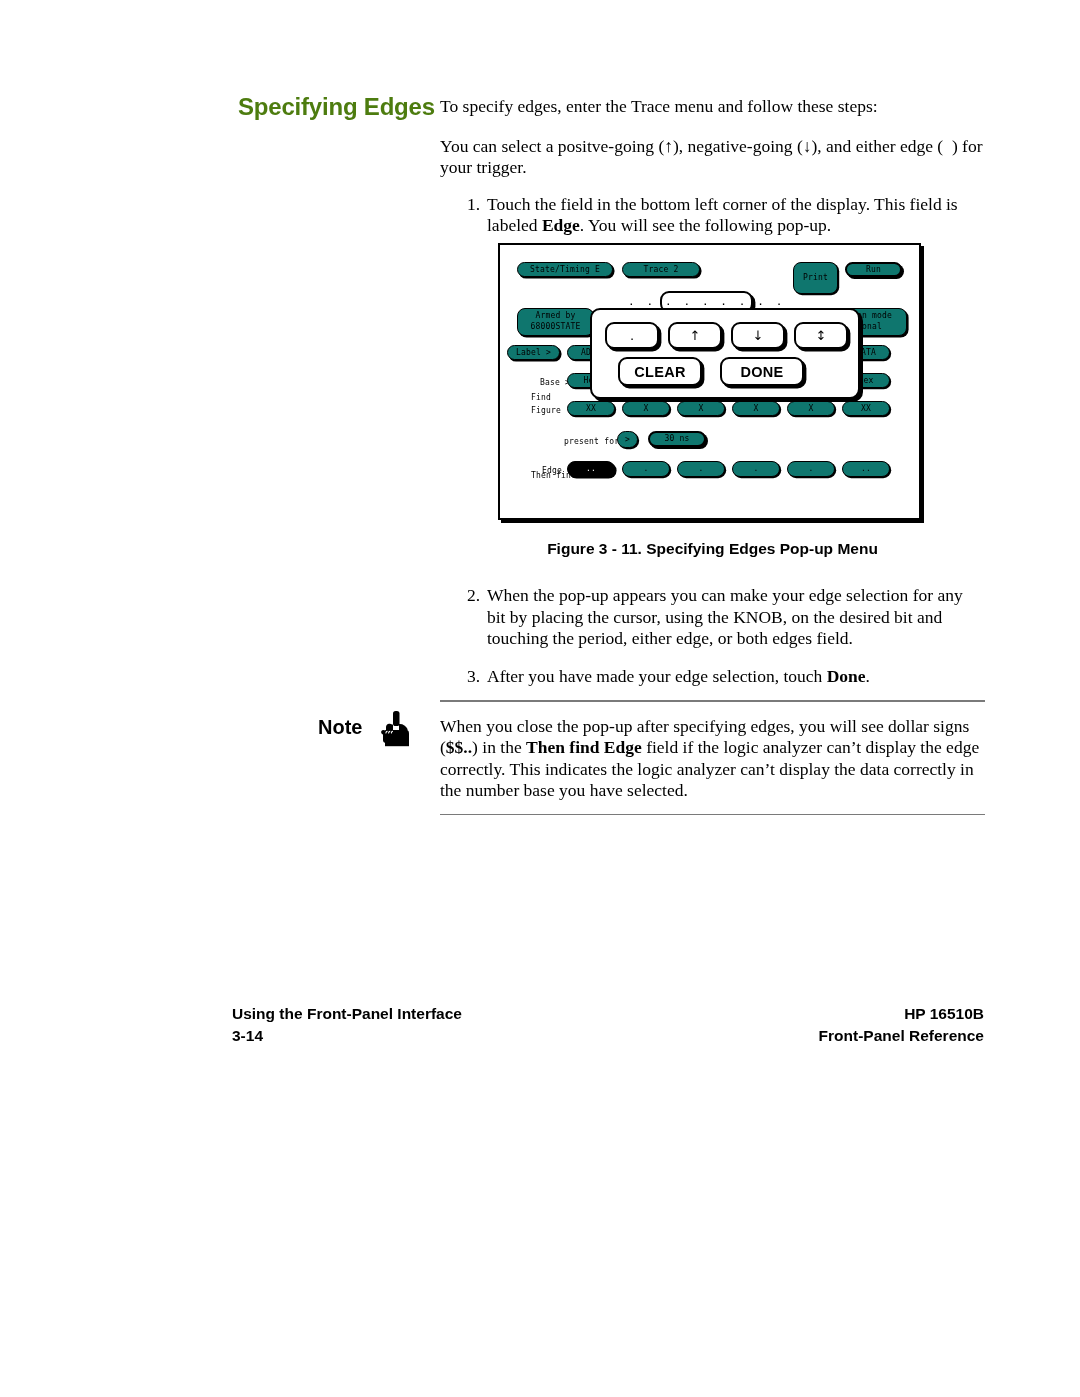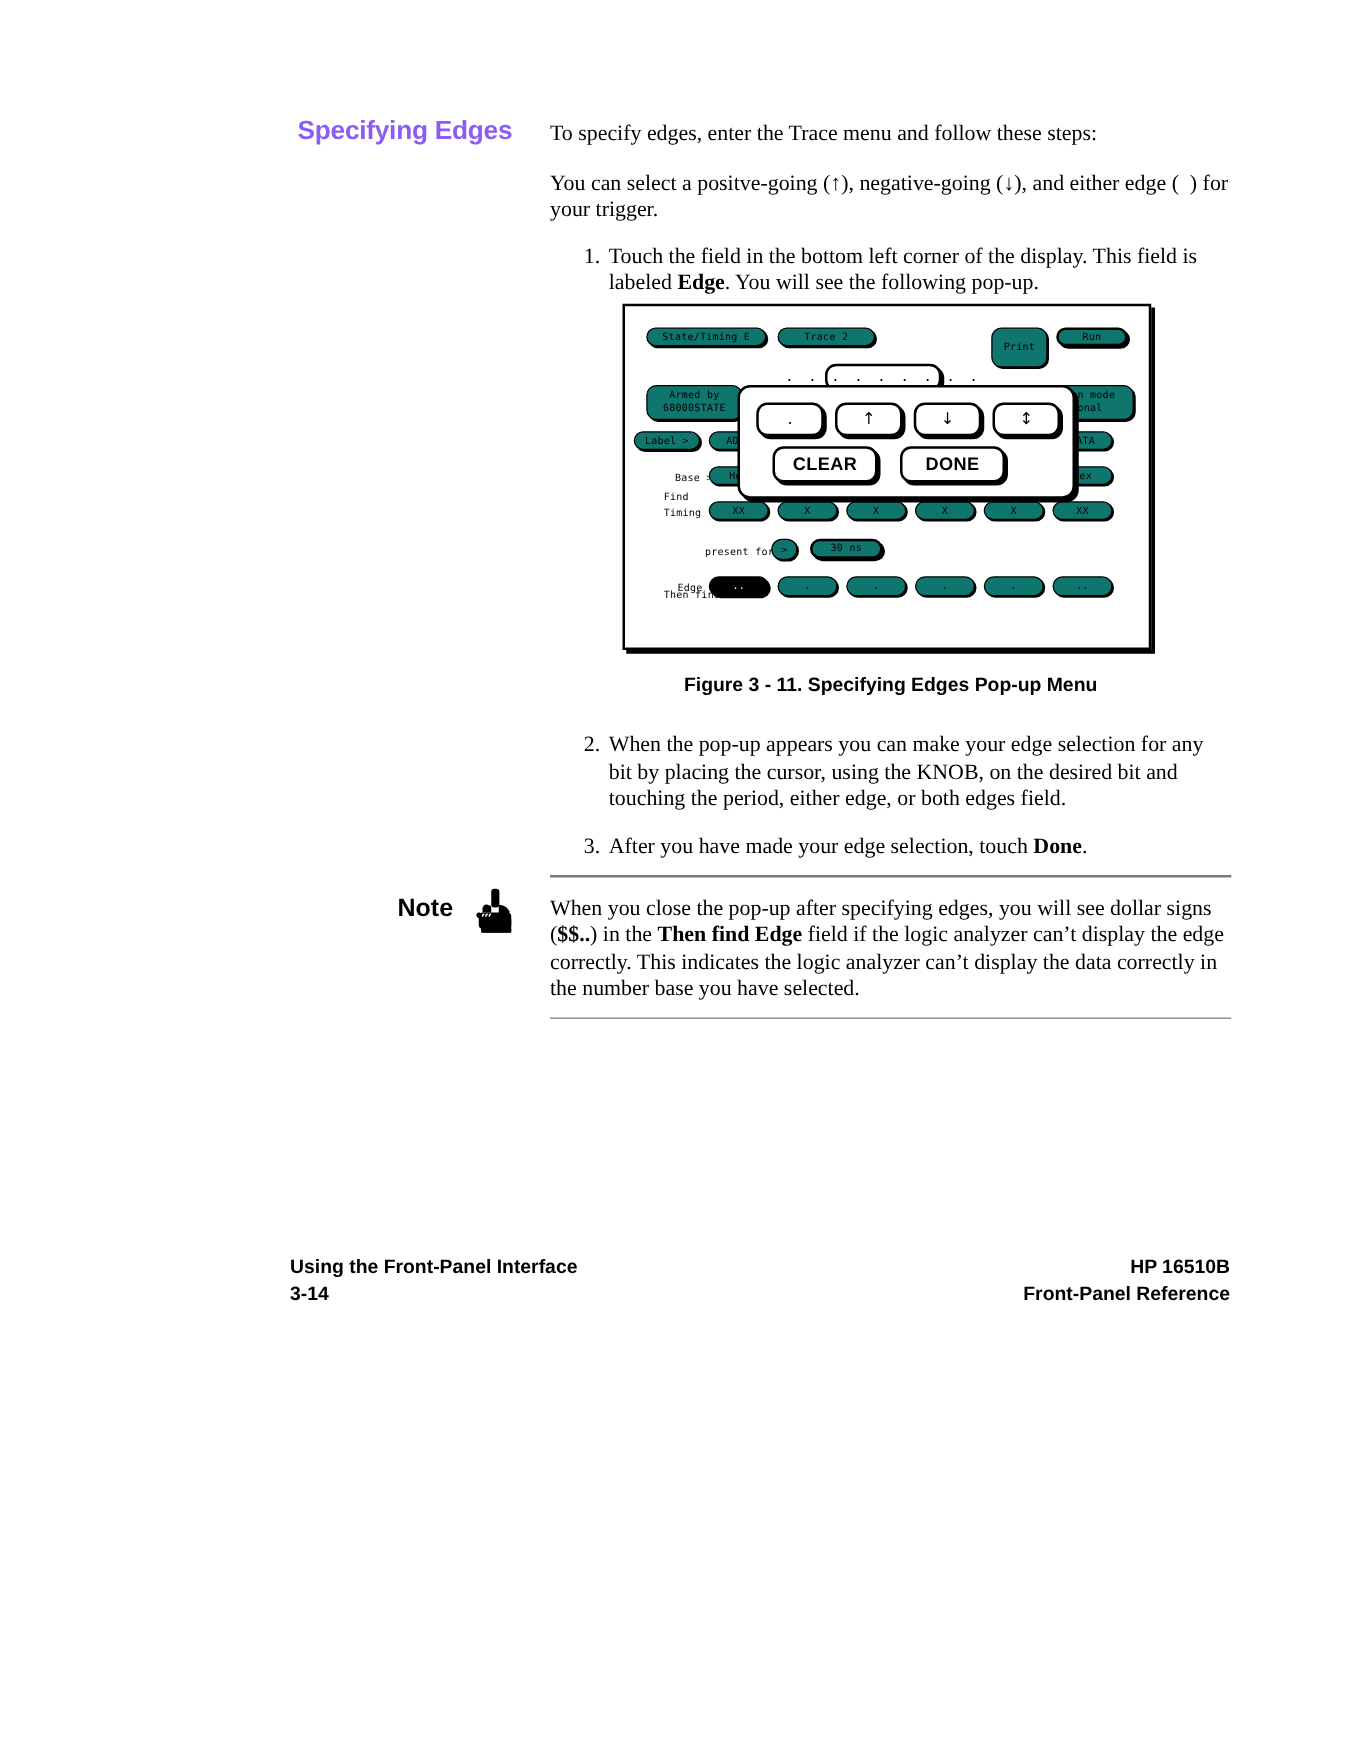--- a/index.html
+++ b/index.html
@@ -17,23 +17,23 @@
   }
 
   
   .section-title {
     position: absolute;
     left: 238px;
     top: 93px;
     width: 200px;
     font-family: "Liberation Sans", sans-serif;
     font-weight: bold;
-    font-size: 21px;
+    font-size: 24px;
     letter-spacing: -0.2px;
-    color: #8b5cf6;
+    color: #4d7c0f;
   }
 
   
   .body-col {
     position: absolute;
     left: 440px;
     top: 96px;
     width: 545px;
   }
   .para {
@@ -303,21 +303,21 @@
 
     <div class="slabel" style="left:20px; top:133px;">Base &gt;</div>
     <div class="fld thin" style="left:67px; top:128px; width:48px; height:15px;">Hex</div>
     <div class="fld thin" style="left:122px; top:128px; width:48px; height:15px;">Hex</div>
     <div class="fld thin" style="left:177px; top:128px; width:48px; height:15px;">Hex</div>
     <div class="fld thin" style="left:232px; top:128px; width:48px; height:15px;">Hex</div>
     <div class="fld thin" style="left:287px; top:128px; width:48px; height:15px;">Hex</div>
     <div class="fld thin" style="left:342px; top:128px; width:48px; height:15px;">Hex</div>
 
     <div class="slabel" style="left:11px; top:148px;">Find</div>
-    <div class="slabel" style="left:11px; top:161px;">Timing</div>
+    <div class="slabel" style="left:11px; top:161px;">Figure</div>
     <div class="fld thin" style="left:67px; top:156px; width:48px; height:15px;">XX</div>
     <div class="fld thin" style="left:122px; top:156px; width:48px; height:15px;">X</div>
     <div class="fld thin" style="left:177px; top:156px; width:48px; height:15px;">X</div>
     <div class="fld thin" style="left:232px; top:156px; width:48px; height:15px;">X</div>
     <div class="fld thin" style="left:287px; top:156px; width:48px; height:15px;">X</div>
     <div class="fld thin" style="left:342px; top:156px; width:48px; height:15px;">XX</div>
 
     <div class="slabel" style="left:44px; top:192px;">present for</div>
     <div class="fld thin" style="left:117px; top:186px; width:21px; height:17px; border-radius:10px;">&gt;</div>
     <div class="fld heavy" style="left:148px; top:186px; width:58px; height:16px;">30 ns</div>

